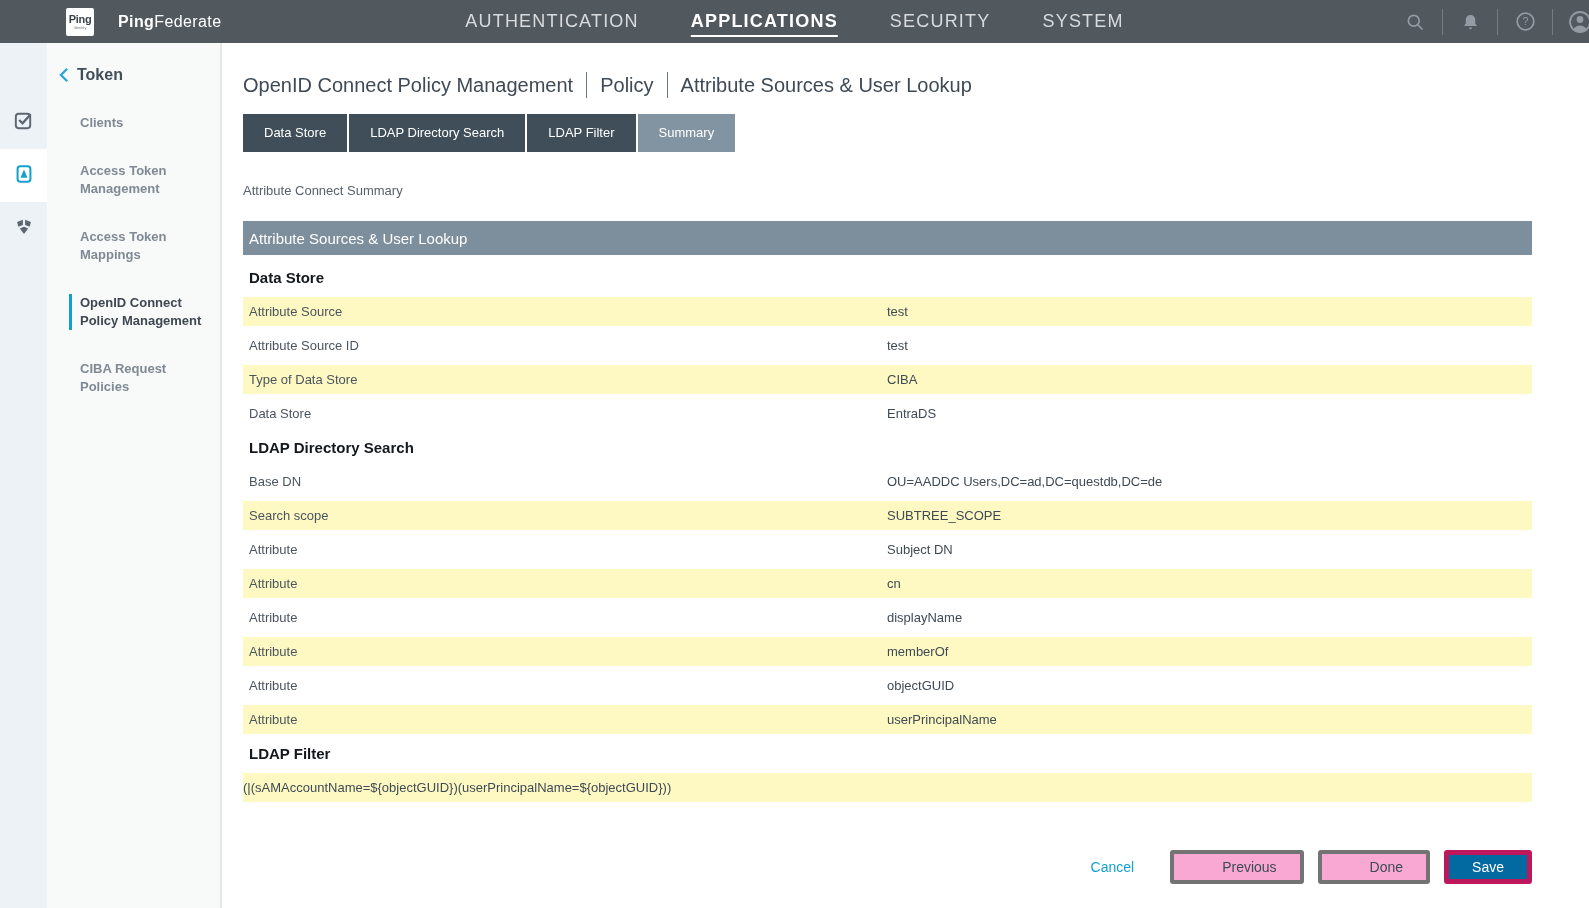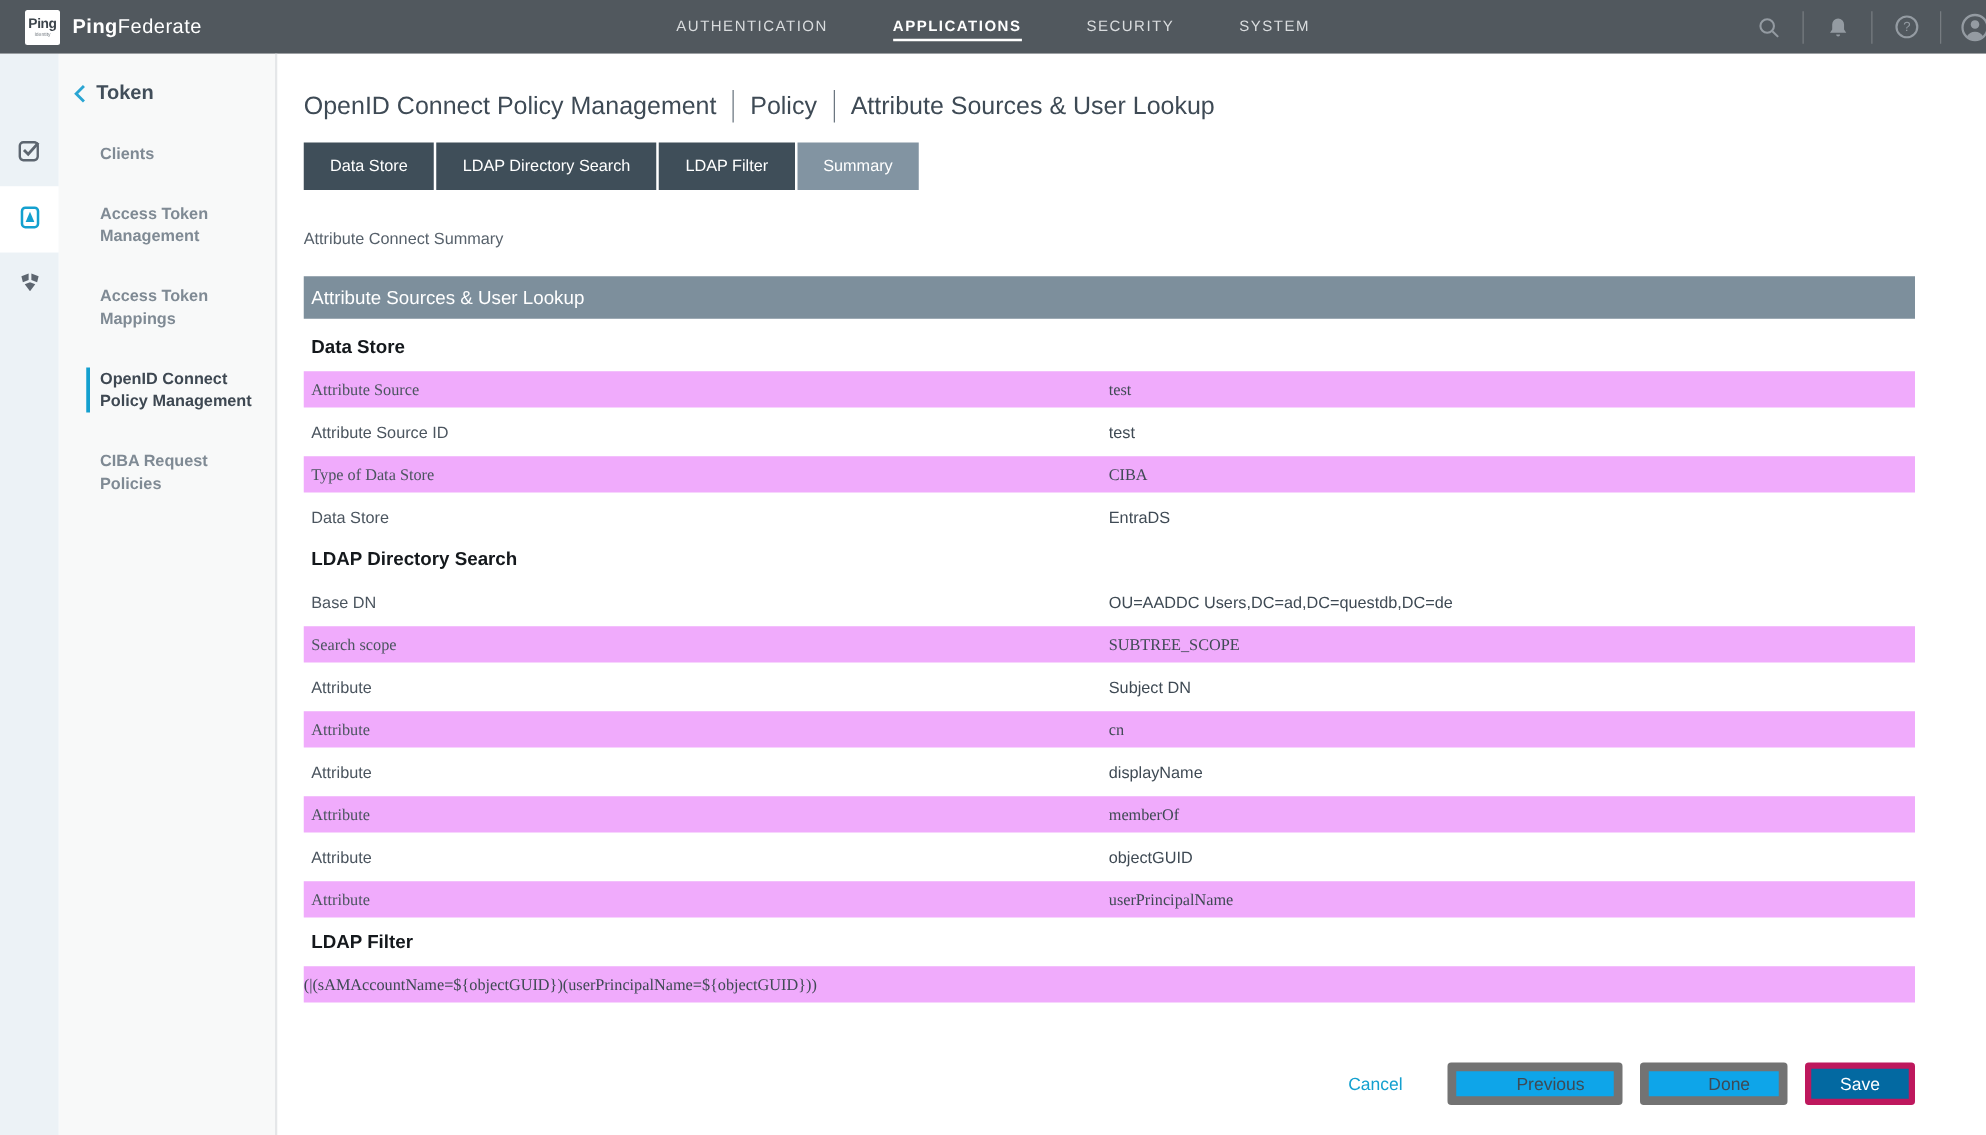--- a/index.html
+++ b/index.html
@@ -8,36 +8,36 @@
     font-family:"Liberation Sans", sans-serif;
     background:#ffffff; color:#3f4a54;
     overflow:hidden; position:relative;
   }
 
   
   .topbar {
     position:absolute; top:0; left:0; width:1589px; height:43px;
     background:#51585e; display:flex; align-items:center;
   }
-  .brand { display:flex; align-items:center; gap:10px; padding-left:20px; }
+  .brand { display:flex; align-items:center; gap:24px; padding-left:20px;margin-left:46px; }
   .logo-box {
     width:28px; height:28px; background:#ffffff; border-radius:2px;
     display:flex; flex-direction:column; align-items:center; justify-content:center;
     line-height:1;
   }
   .logo-box .lg1 { font-weight:bold; font-size:11px; color:#3c444b; letter-spacing:-0.3px; }
   .logo-box .lg2 { font-size:4px; color:#7a8187; margin-top:1px; }
   .brand-name { color:#ffffff; font-size:16px; letter-spacing:0.4px; }
   .brand-name b { font-weight:bold; }
   .topnav {
     position:absolute; left:50%; transform:translateX(-50%);
     display:flex; gap:52px; height:43px; align-items:center;
   }
   .topnav .nav-item {
-    color:#d9dcde; font-size:12px; letter-spacing:1.2px; cursor:pointer;
+    color:#d9dcde; font-size:18px; letter-spacing:1.2px; cursor:pointer;
     padding:4px 0 3px 0; border-bottom:2px solid transparent;
   }
   .topnav .nav-item.active { color:#ffffff; font-weight:bold; border-bottom:2px solid #ffffff; }
   .topbar-icons {
     position:absolute; right:0; top:0; height:43px;
     display:flex; align-items:center;
   }
   .tb-icon { width:34px; display:flex; justify-content:center; color:#949ba2; cursor:pointer; }
   .tb-sep { width:1px; height:26px; background:rgba(255,255,255,0.22); margin:0 10px; }
   .tb-icon svg { display:block; }
@@ -92,34 +92,34 @@
   .summary-table { margin-top:23px; width:1289px; }
   .t-header {
     height:34px; background:#7d8f9c; color:#ffffff; font-size:15px;
     display:flex; align-items:center; padding-left:6px; margin-bottom:8px;
   }
   .t-heading {
     height:29px; margin-bottom:5px; display:flex; align-items:center;
     padding-left:6px; font-size:15px; font-weight:bold; color:#14181c;
   }
   .t-row { height:29px; margin-bottom:5px; display:flex; align-items:center; font-size:13px; }
-  .t-row.shaded { background:#f0abfc;font-family:Liberation Serif, serif; }
+  .t-row.shaded { background:#fef9c3; }
   .t-row .cell-label { width:644px; padding-left:6px; color:#4b555f; }
   .t-row .cell-value { color:#3f4a54; }
 
   .footer {
     position:absolute; right:57px; bottom:24px;
     display:flex; align-items:center; gap:14px;
   }
   .link-btn { color:#14a0cf; font-size:14px; cursor:pointer; margin-right:22px; }
   .btn {
     height:34px; padding:0 23px; font-size:14px; border-radius:3px; cursor:pointer;
     font-family:"Liberation Sans", sans-serif;
   }
-  .btn.secondary { background:#0ea5e9; border:7px solid #737373; color:#3e4a55;padding-left:48px; }
+  .btn.secondary { background:#f9a8d4; border:4px solid #737373; color:#3e4a55;padding-left:48px; }
   .btn.primary { background:#0369a1; border:5px solid #be185d; color:#ffffff; }
 </style>
 </head>
 <body>
 
 <div class="topbar">
   <div class="brand">
     <div class="logo-box">
       <span class="lg1">Ping</span>
       <span class="lg2">Identity</span>

